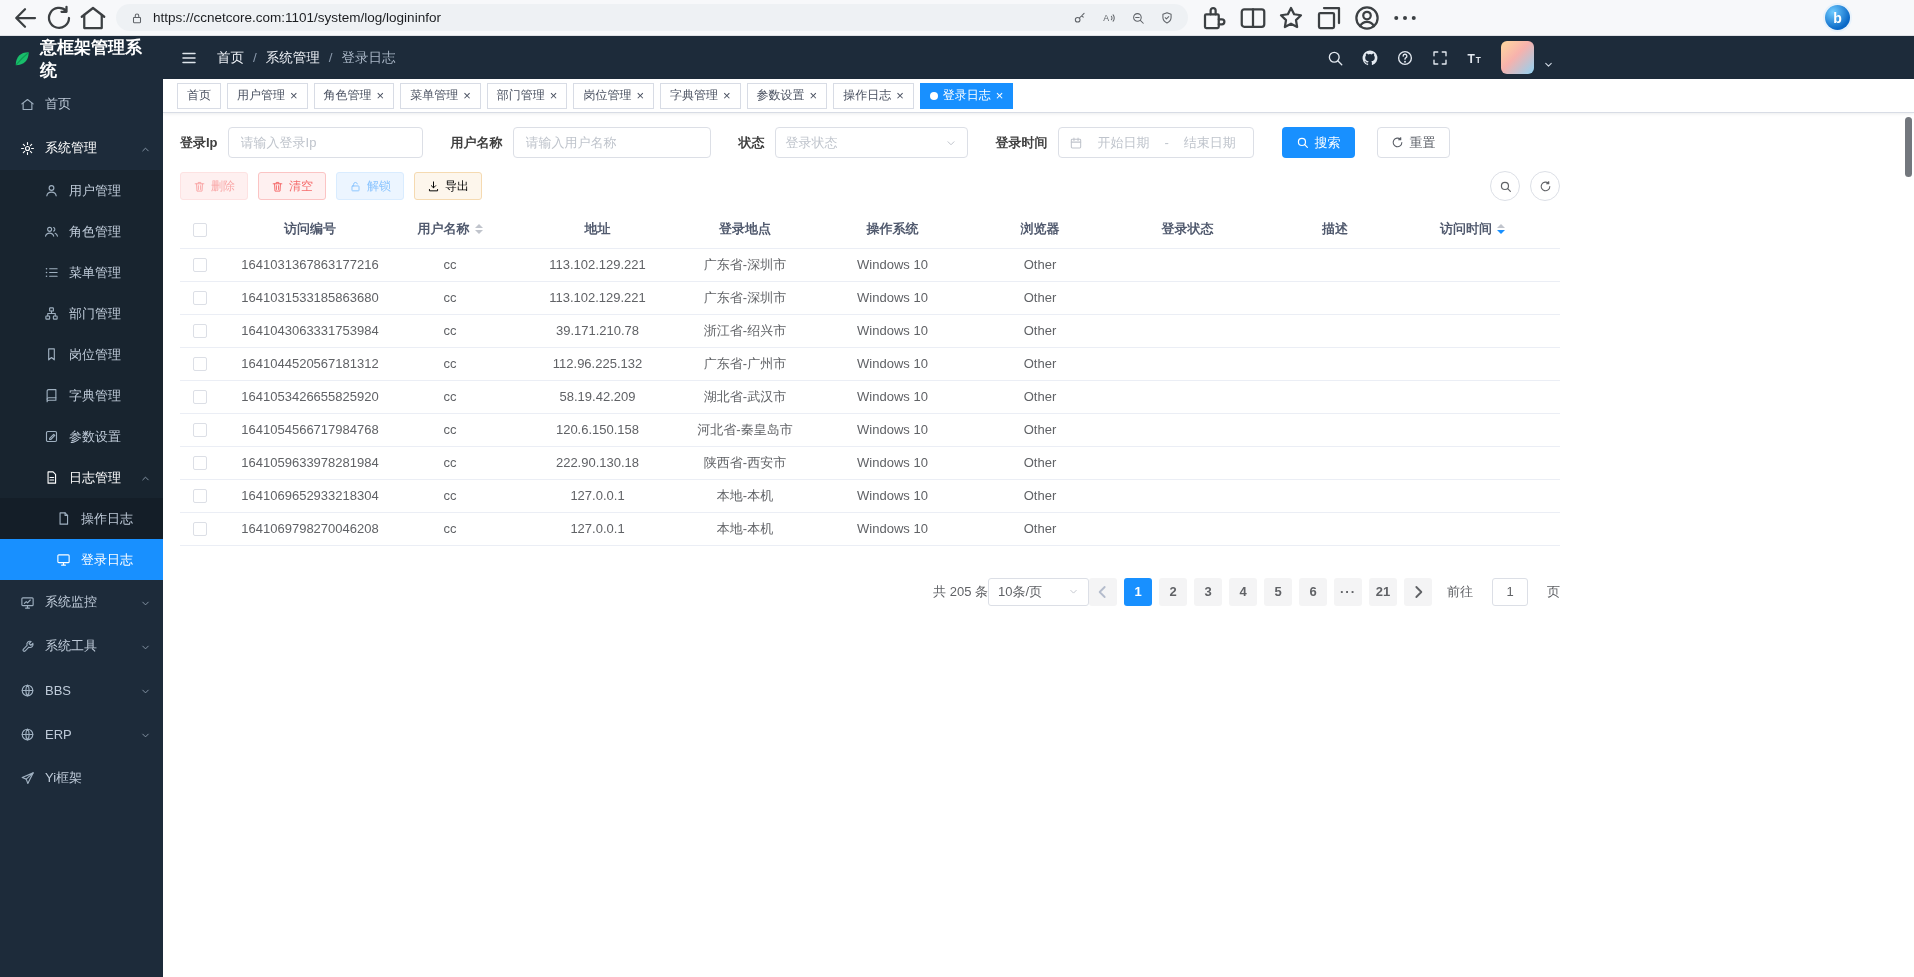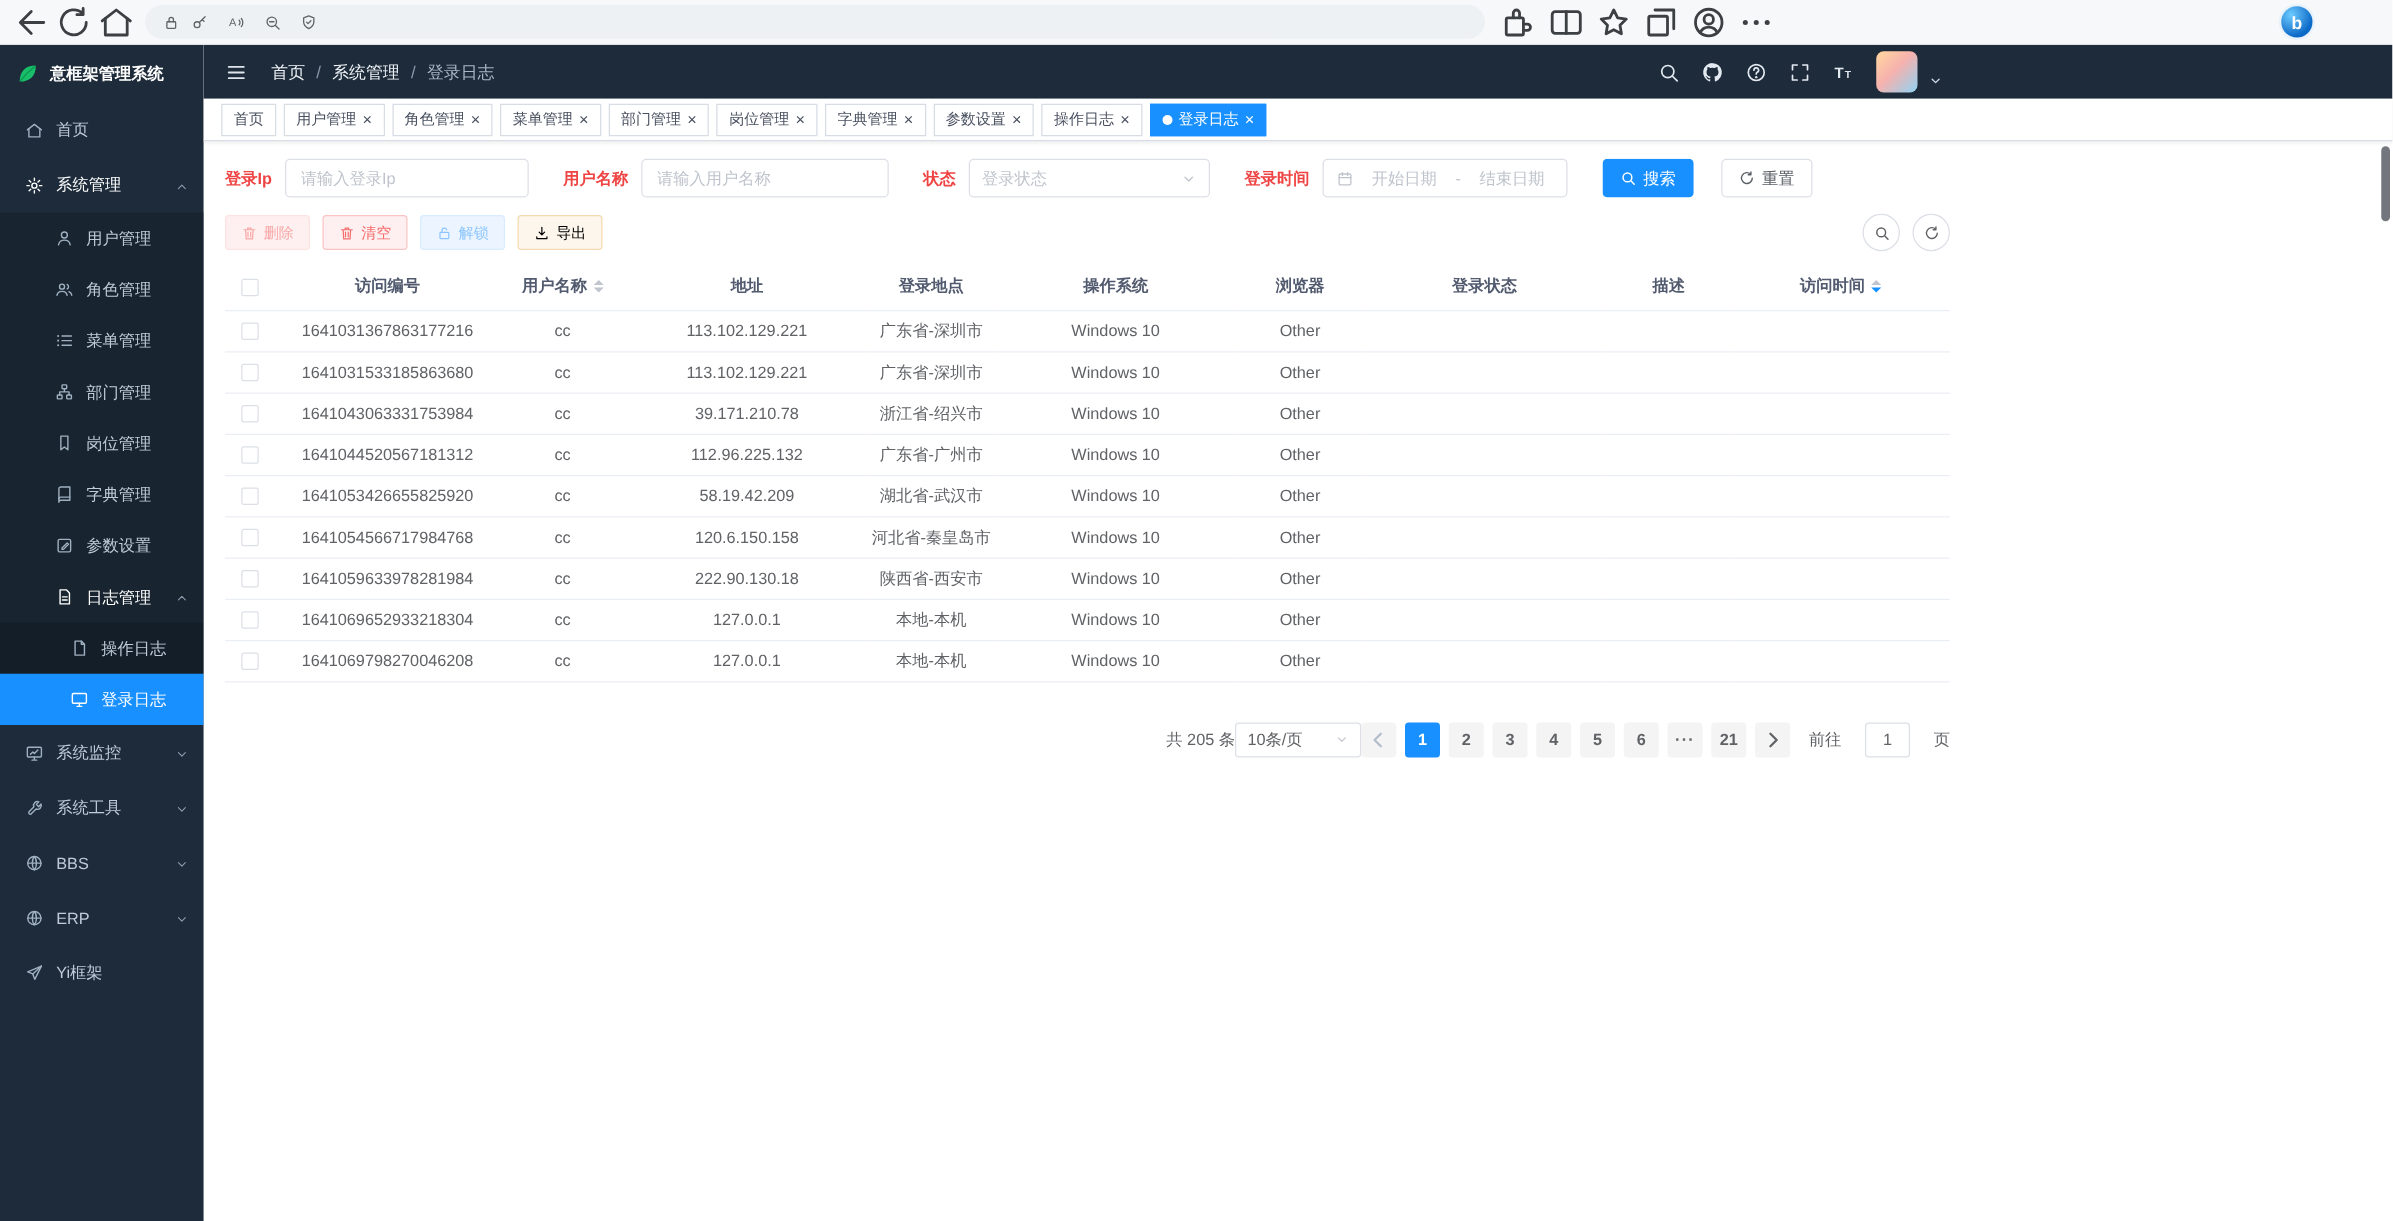--- a/index.html
+++ b/index.html
@@ -16,21 +16,21 @@
   .url-pill{height:27px;background:#eef1f4;border-radius:14px;width:1072px;display:flex;align-items:center;padding:0 14px;gap:9px;margin-left:8px}
   .url-pill .ic{width:14px;height:14px;color:#5f6368}
   .url-text{font-size:13.5px;color:#1c1e21;flex:1;white-space:nowrap;overflow:hidden}
   .pill-icons{display:flex;gap:15px;color:#5f6368;align-items:center}
   .b-right{display:flex;gap:8px;align-items:center;margin-left:12px;color:#3c4043}
   .bing{width:25px;height:25px;border-radius:50%;background:radial-gradient(circle at 32% 28%,#6ecbff,#0b69c7 70%);color:#fff;font-weight:bold;display:flex;align-items:center;justify-content:center;margin-left:auto;margin-right:54px;font-size:14px;box-shadow:0 0 0 2px #e8f2fb;cursor:pointer}
 
   
   .app{flex:1;display:flex;min-height:0}
   .sidebar{width:163px;flex:0 0 163px;background:#1d2b3a;display:flex;flex-direction:column;overflow:hidden}
-  .logo{height:46px;display:flex;align-items:center;gap:8px;padding:0 12px;color:#fff;font-weight:bold;font-size:13px;flex:0 0 auto}
+  .logo{height:46px;display:flex;align-items:center;gap:8px;padding:0 12px;color:#fff;font-weight:bold;font-size:17px;flex:0 0 auto}
   .logo .ic{width:20px;height:20px}
   .m-item{height:44px;display:flex;align-items:center;gap:10px;padding:0 12px 0 20px;font-size:13px;cursor:pointer;color:#bfcbd9;flex:0 0 auto}
   .m-item .ic{width:15px;height:15px;color:#9fb0c0}
   .m-item.lvl1{padding-left:44px;height:41px;background:#18242f}
   .m-item.lvl2{padding-left:56px;height:41px;background:#141e28}
   .m-item .m-label{white-space:nowrap}
   .m-item .m-caret{margin-left:auto;width:11px;height:11px;color:#8b9aab}
   .m-item.parent-active{color:#fff}
   .m-item.parent-active .ic{color:#fff}
   .m-item.active{background:#1890ff;color:#fff}
@@ -55,21 +55,21 @@
   .tab{height:26px;padding:0 9px;border:1px solid #d8dce5;font-size:12px;color:#495060;display:inline-flex;align-items:center;gap:5px;background:#fff;cursor:pointer;white-space:nowrap}
   .tab .tab-close{font-size:13px;line-height:1;color:inherit;cursor:pointer}
   .tab.active{background:#1890ff;border-color:#1890ff;color:#fff}
   .tab-dot{width:8px;height:8px;border-radius:50%;background:#fff;display:inline-block}
 
   
   .content{flex:1;padding:14px 0 0 17px;overflow:hidden}
   .inner{width:1380px}
   .filters{display:flex;align-items:center;margin-bottom:13px}
   .fgroup{display:flex;align-items:center;margin-right:28px}
-  .flabel{font-weight:700;color:#ef4444;margin-right:10px;white-space:nowrap}
+  .flabel{font-weight:700;color:#404040;margin-right:10px;white-space:nowrap}
   .tinput{height:31px;border:1px solid #dcdfe6;border-radius:4px;background:#fff;padding:0 12px;font-size:13px;color:#606266;width:195px;outline:none}
   .tinput::placeholder{color:#bfc4cc}
   .tselect{width:193px;height:31px;border:1px solid #dcdfe6;border-radius:4px;display:flex;align-items:center;justify-content:space-between;padding:0 10px;color:#bfc4cc;cursor:pointer;background:#fff}
   .tselect .ic{width:12px;height:12px;color:#c0c4cc}
   .tdate{width:196px;height:31px;border:1px solid #dcdfe6;border-radius:4px;display:flex;align-items:center;padding:0 10px;gap:8px;color:#bfc4cc;background:#fff;cursor:pointer}
   .tdate .ic{width:14px;height:14px;color:#c0c4cc}
   .tdate .dph{flex:1;text-align:center;white-space:nowrap}
   .btn{height:31px;border-radius:4px;display:inline-flex;align-items:center;gap:6px;font-size:13px;cursor:pointer;border:1px solid transparent;padding:0 13px}
   .btn .ic{width:13px;height:13px}
   .btn-search{background:#1890ff;color:#fff;margin-right:22px}
@@ -143,20 +143,21 @@
       </div>
     <div class="url-pill">
       <span class="ic" id="url-lock">
           <svg viewBox="0 0 24 24">
             <g fill="none" stroke="currentColor" stroke-width="1.8" stroke-linecap="round" stroke-linejoin="round">
               <rect x="6" y="11" width="12" height="9" rx="1"></rect>
               <path d="M9 11V8a3 3 0 0 1 6 0v3"></path>
             </g>
           </svg>
         </span>
+      <span class="url-text">https://ccnetcore.com:1101/system/log/logininfor</span>
       <span class="pill-icons" id="pill-icons">
           <span class="ic">
             <svg viewBox="0 0 24 24">
               <g fill="none" stroke="currentColor" stroke-width="1.8" stroke-linecap="round" stroke-linejoin="round">
                 <circle cx="8" cy="15" r="4"></circle>
                 <path d="M11 12l8-8M15 8l2.5 2.5"></path>
               </g>
             </svg>
           </span>
           <span class="ic">

